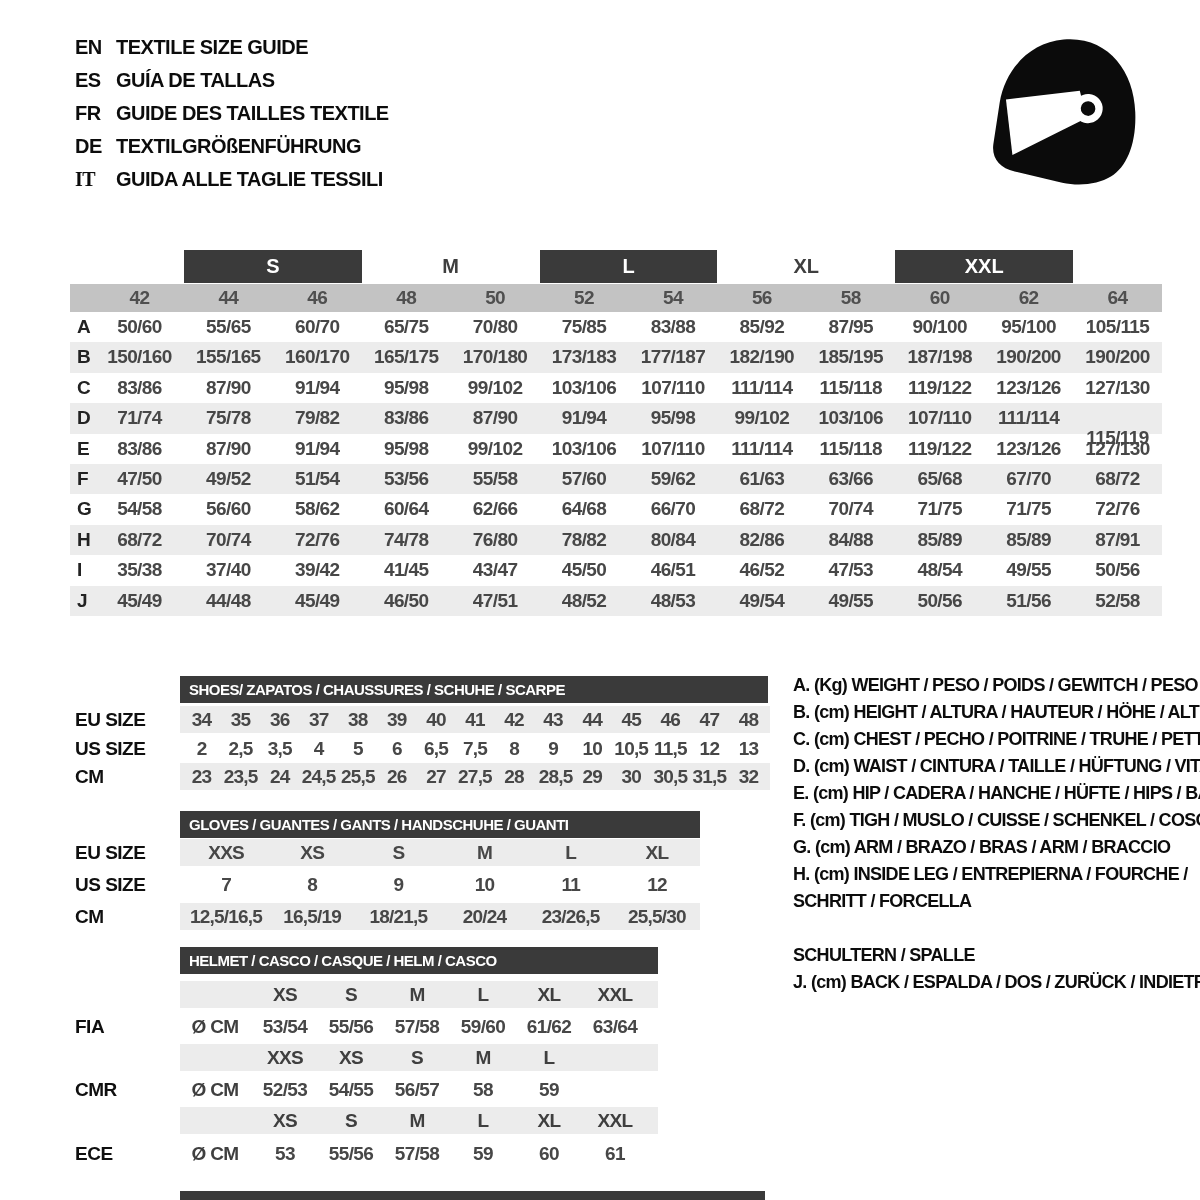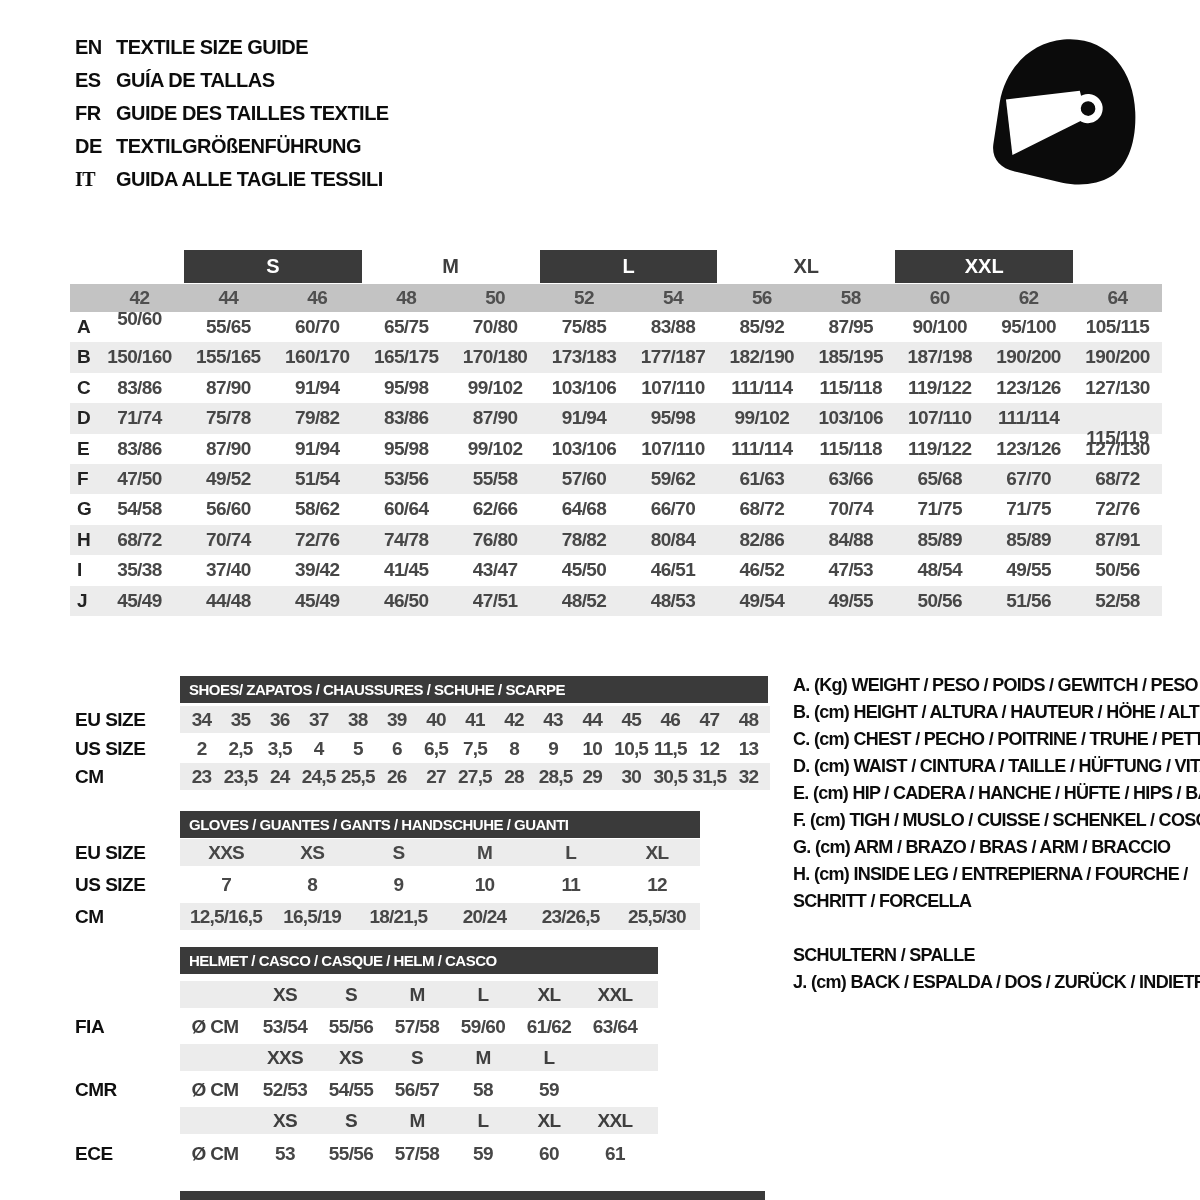--- a/index.html
+++ b/index.html
@@ -58,21 +58,21 @@
     <div class="cell" style="left: 361.75px; top: 284px; width: 88.9167px; line-height: 28px; color: rgb(79, 79, 79);">48</div>
     <div class="cell" style="left: 450.667px; top: 284px; width: 88.9167px; line-height: 28px; color: rgb(79, 79, 79);">50</div>
     <div class="cell" style="left: 539.583px; top: 284px; width: 88.9167px; line-height: 28px; color: rgb(79, 79, 79);">52</div>
     <div class="cell" style="left: 628.5px; top: 284px; width: 88.9167px; line-height: 28px; color: rgb(79, 79, 79);">54</div>
     <div class="cell" style="left: 717.417px; top: 284px; width: 88.9167px; line-height: 28px; color: rgb(79, 79, 79);">56</div>
     <div class="cell" style="left: 806.333px; top: 284px; width: 88.9167px; line-height: 28px; color: rgb(79, 79, 79);">58</div>
     <div class="cell" style="left: 895.25px; top: 284px; width: 88.9167px; line-height: 28px; color: rgb(79, 79, 79);">60</div>
     <div class="cell" style="left: 984.167px; top: 284px; width: 88.9167px; line-height: 28px; color: rgb(79, 79, 79);">62</div>
     <div class="cell" style="left: 1073.08px; top: 284px; width: 88.9167px; line-height: 28px; color: rgb(79, 79, 79);">64</div>
     <div class="rowletter" style="left: 77px; top: 312px; line-height: 30.4px;">A</div>
-    <div class="cell" style="left: 95px; top: 304px; width: 88.9167px; line-height: 30.4px; text-align: center;">50/60</div>
+    <div class="cell" style="left: 95px; top: 312px; width: 88.9167px; line-height: 30.4px; text-align: center;">50/60</div>
     <div class="cell" style="left: 183.917px; top: 312px; width: 88.9167px; line-height: 30.4px;">55/65</div>
     <div class="cell" style="left: 272.833px; top: 312px; width: 88.9167px; line-height: 30.4px;">60/70</div>
     <div class="cell" style="left: 361.75px; top: 312px; width: 88.9167px; line-height: 30.4px;">65/75</div>
     <div class="cell" style="left: 450.667px; top: 312px; width: 88.9167px; line-height: 30.4px;">70/80</div>
     <div class="cell" style="left: 539.583px; top: 312px; width: 88.9167px; line-height: 30.4px;">75/85</div>
     <div class="cell" style="left: 628.5px; top: 312px; width: 88.9167px; line-height: 30.4px;">83/88</div>
     <div class="cell" style="left: 717.417px; top: 312px; width: 88.9167px; line-height: 30.4px;">85/92</div>
     <div class="cell" style="left: 806.333px; top: 312px; width: 88.9167px; line-height: 30.4px;">87/95</div>
     <div class="cell" style="left: 895.25px; top: 312px; width: 88.9167px; line-height: 30.4px;">90/100</div>
     <div class="cell" style="left: 984.167px; top: 312px; width: 88.9167px; line-height: 30.4px;">95/100</div>

